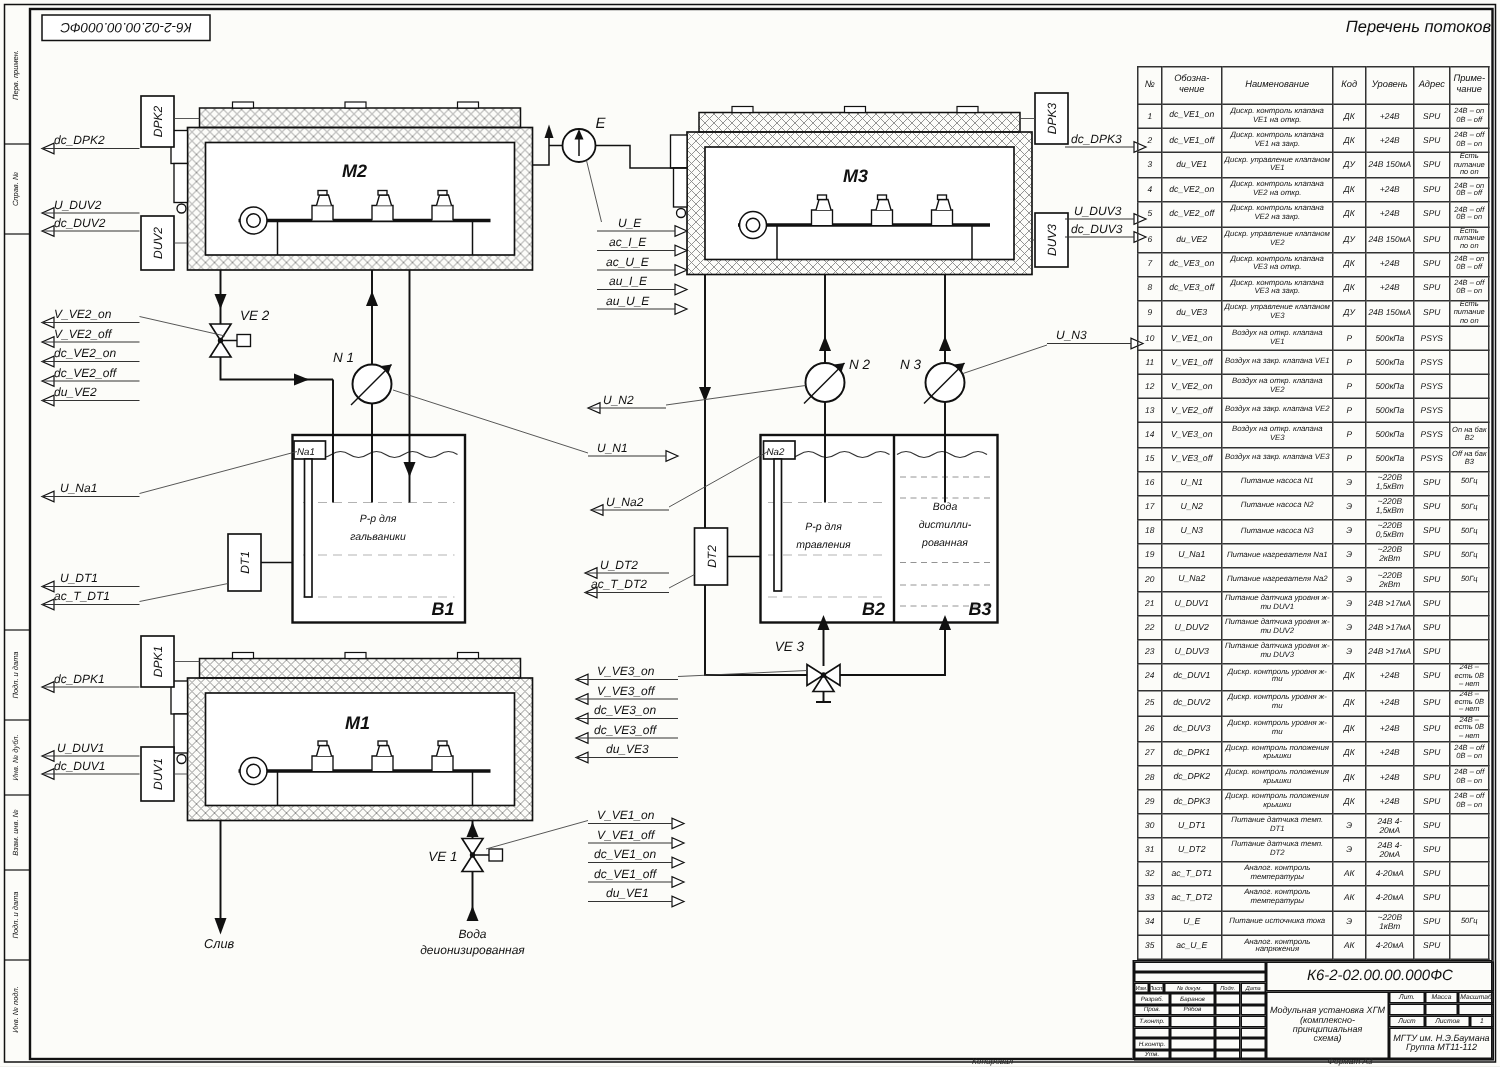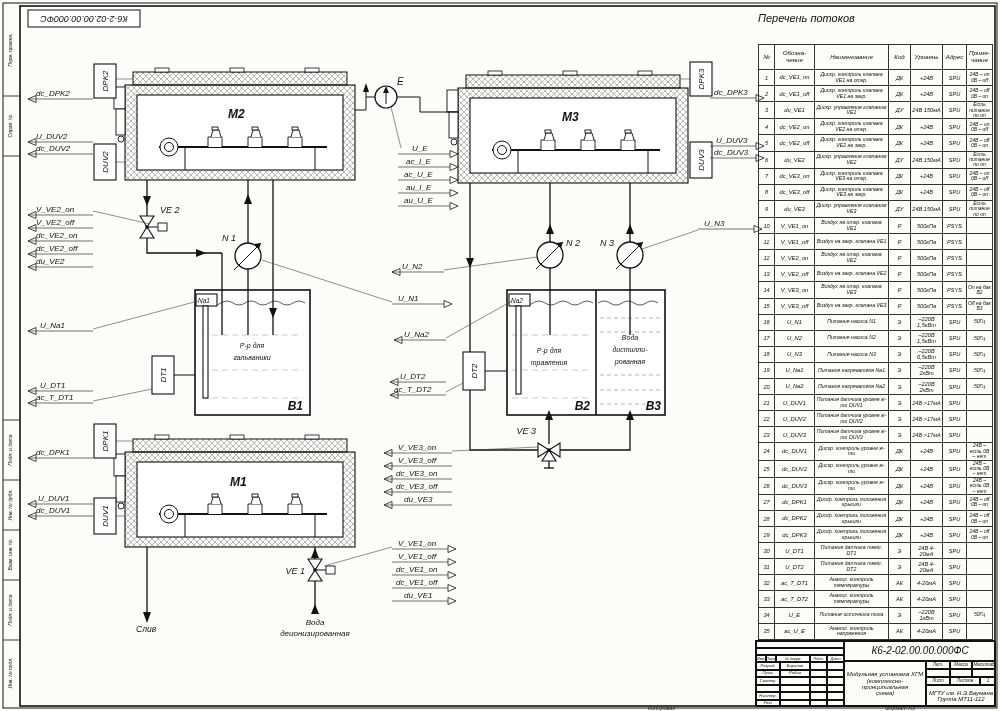--- a/index.html
+++ b/index.html
@@ -14,21 +14,21 @@
   .ul{stroke:#333;stroke-width:0.7}
   .ar{fill:#111;stroke:none}
   .oa{fill:#fff;stroke:#111;stroke-width:0.8}
   .bx{fill:#fff;stroke:#111;stroke-width:1.1}
   .tank{fill:#fff;stroke:#111;stroke-width:1.6}
   .wav{fill:none;stroke:#333;stroke-width:0.8}
   .lvl{stroke:#aaa;stroke-width:0.6;stroke-dasharray:6 4;fill:none}
   .dst{stroke:#888;stroke-width:0.6;stroke-dasharray:4 3;fill:none}
   
   .tblwrap{position:absolute;left:758px;top:12px;width:236px;}
-  .tbl-title{text-align:left;font-size:11px;margin-bottom:20px;}
+  .tbl-title{text-align:right;font-size:11px;margin-bottom:20px;}
   table.ft{border-collapse:collapse;table-layout:fixed;width:234px;}
   table.ft td{border:1px solid #333;padding:0 1px;text-align:center;vertical-align:middle;
       font-size:5.6px;line-height:1.08;height:15.1px;overflow:hidden;}
   table.ft thead td{font-size:6.2px;height:24px;}
   table.ft td.sig{font-size:5.8px;}
   table.ft td.nm{font-size:5.2px;}
   table.ft td.nt{font-size:5px;}
   
   .tblock{position:absolute;left:755px;top:640px;width:240px;height:66px;border:1.5px solid #111;box-sizing:border-box;background:#fcfcf9;}
   .tblock .c{position:absolute;box-sizing:border-box;border:0.7px solid #111;overflow:hidden;

